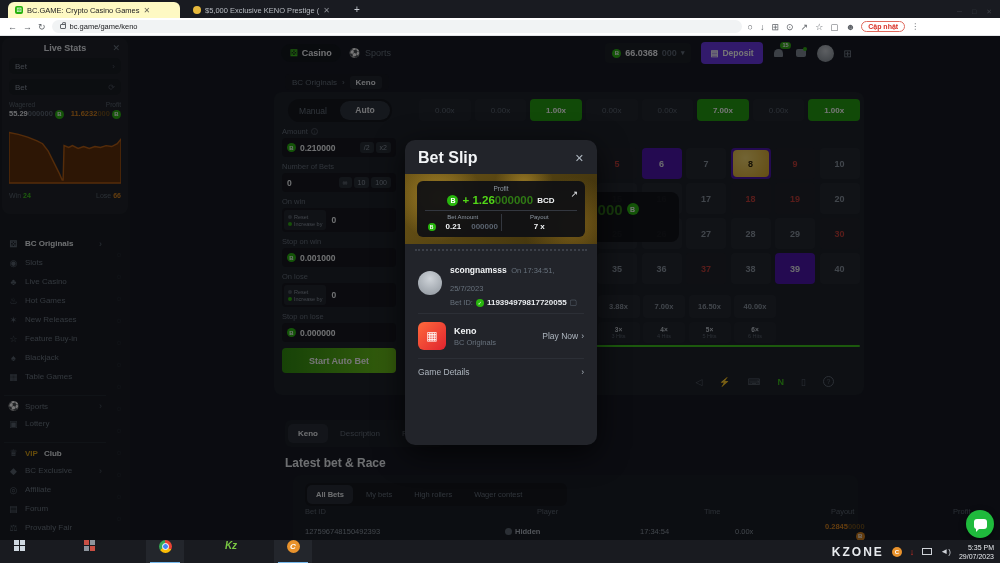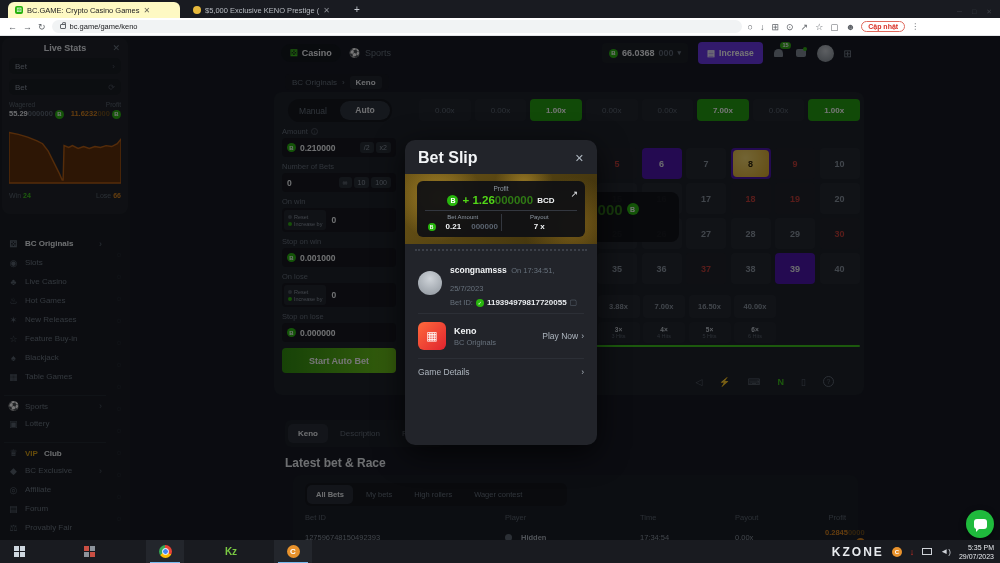--- a/index.html
+++ b/index.html
@@ -124,24 +124,24 @@
   .gfi.circ{width:11px;height:11px;border:1px solid #5b6570;border-radius:50%;font-size:7px;text-align:center;line-height:10px;}
   
   .itabs{position:absolute;left:285px;top:384px;height:27px;background:#191d24;border-radius:6px;display:flex;align-items:center;padding:0 3px;gap:2px;}
   .itab{font-size:8px;color:#67717c;padding:5px 10px;border-radius:5px;}
   .itab.active{background:#262b33;color:#eef1f4;font-weight:bold;}
   .lheading{position:absolute;left:285px;top:420px;font-size:12px;font-weight:bold;color:#eef1f4;}
   .racecard{position:absolute;left:293px;top:439px;width:565px;height:65px;background:#181c22;border-radius:8px 8px 0 0;padding:8px 12px 4px;}
   .rtabs{display:flex;gap:4px;background:#12151a;border-radius:6px;width:262px;padding:2px;}
   .rtab{font-size:7.5px;color:#67717c;padding:5px 9px;border-radius:5px;white-space:nowrap;}
   .rtab.active{background:#262b33;color:#eef1f4;font-weight:bold;}
-  .thead{display:grid;grid-template-columns:200px 135px 95px 90px 1fr;margin-top:7px;font-size:7.5px;color:#5b6570;}
+  .thead{display:grid;grid-template-columns:200px 135px 95px 90px 1fr;margin-top:1px;font-size:7.5px;color:#5b6570;gap:32px;}
   .thead .r{text-align:right;}
   .trow{display:grid;grid-template-columns:200px 135px 95px 90px 1fr;margin-top:6px;font-size:7.5px;color:#8d97a2;align-items:center;}
-  .trow .pl{display:flex;gap:9px;align-items:center;color:#aeb6bf;font-weight:bold;}
+  .trow .pl{display:flex;gap:3px;align-items:center;color:#aeb6bf;font-weight:bold;}
   .uico{width:7px;height:7px;border-radius:50%;background:#5b6570;}
   .trow .profit{text-align:right;color:#d8821a;font-weight:bold;}
   .trow .profit .dim{color:#6b4a16;}
   
   .modal{position:absolute;left:405px;top:140px;width:192px;height:305px;background:#22242a;border-radius:10px;z-index:10;box-shadow:0 8px 30px rgba(0,0,0,.7);}
   .mhead{display:flex;align-items:center;justify-content:space-between;padding:9px 13px 7px;}
   .mhead .t{font-size:16px;font-weight:bold;color:#f2f4f6;}
   .mhead .x{font-size:11px;color:#aeb6bf;}
   .ticket{height:70px;background:radial-gradient(circle at 18% 35%,rgba(232,185,60,.5),transparent 26%),radial-gradient(circle at 62% 15%,rgba(232,185,60,.45),transparent 22%),radial-gradient(circle at 88% 75%,rgba(200,150,40,.4),transparent 28%),linear-gradient(135deg,#6b5416,#3a2e0c);position:relative;}
   .pcard{position:absolute;left:12px;top:7px;width:168px;height:56px;background:rgba(14,15,19,.93);border-radius:6px;padding:4px 8px;}
@@ -172,21 +172,21 @@
   .gname{font-size:9px;font-weight:bold;color:#f2f4f6;}
   .gprov{font-size:7.5px;color:#67717c;margin-top:2px;}
   .playnow{margin-left:auto;font-size:8.5px;color:#aeb6bf;display:flex;align-items:center;gap:3px;}
   .drow{display:flex;align-items:center;justify-content:space-between;padding:8px 13px;font-size:8.5px;color:#aeb6bf;}
   
   .support{position:absolute;left:966px;top:510px;width:28px;height:28px;border-radius:50%;background:#1fba3c;z-index:11;display:flex;align-items:center;justify-content:center;box-shadow:0 2px 6px rgba(0,0,0,.5);}
   .support .bub{width:13px;height:10px;background:#fff;border-radius:3px;position:relative;}
   .support .bub:after{content:"";position:absolute;left:2px;bottom:-3px;border:3px solid transparent;border-top-color:#fff;border-left-color:#fff;}
   
   .taskbar{position:absolute;left:0;top:540px;width:1000px;height:23px;background:#191b20;z-index:20;display:flex;align-items:center;}
-  .tbi{width:38px;height:24px;display:flex;align-items:center;justify-content:center;position:relative;}
+  .tbi{width:38px;height:24px;display:flex;align-items:flex-start;justify-content:center;position:relative;font-style:italic;}
   .tbi.open{background:#23262c;}
   .tbi.open:after{content:"";position:absolute;left:4px;right:4px;bottom:0;height:2px;background:#76b9ed;}
   .winlogo{display:grid;grid-template-columns:5px 5px;grid-auto-rows:5px;gap:1px;}
   .winlogo i{background:#cfd8e0;}
   .tiles{display:grid;grid-template-columns:5px 5px;grid-auto-rows:5px;gap:1px;}
   .tiles i:nth-child(1){background:#c94f43;} .tiles i:nth-child(2){background:#8d949c;}
   .tiles i:nth-child(3){background:#8d949c;} .tiles i:nth-child(4){background:#c94f43;}
   .chromeic{width:13px;height:13px;border-radius:50%;background:conic-gradient(#ea4335 0 33%,#fbbc05 0 66%,#34a853 0 100%);position:relative;}
   .chromeic:after{content:"";position:absolute;inset:3px;border-radius:50%;background:#4285f4;border:1px solid #fff;}
   .kz{color:#7ac943;font-weight:bold;font-size:10px;}
@@ -395,21 +395,21 @@
     </div>
     <div class="hright">
       <div class="balance">
         <span class="coin">B</span>
         <span>66.0368</span>
           <span class="dim">000</span>
         <span class="crt">▾</span>
       </div>
       <div class="depbtn">
         <span>▤</span>
-        <span>Increase</span>
+        <span>Deposit</span>
       </div>
       <div class="hic">
         <div class="bell"></div>
         <span class="badge">15</span>
       </div>
       <div class="hic">
         <div class="chatic"></div>
       </div>
       <div class="avatar"></div>
       <span class="gifti">⊞</span>

